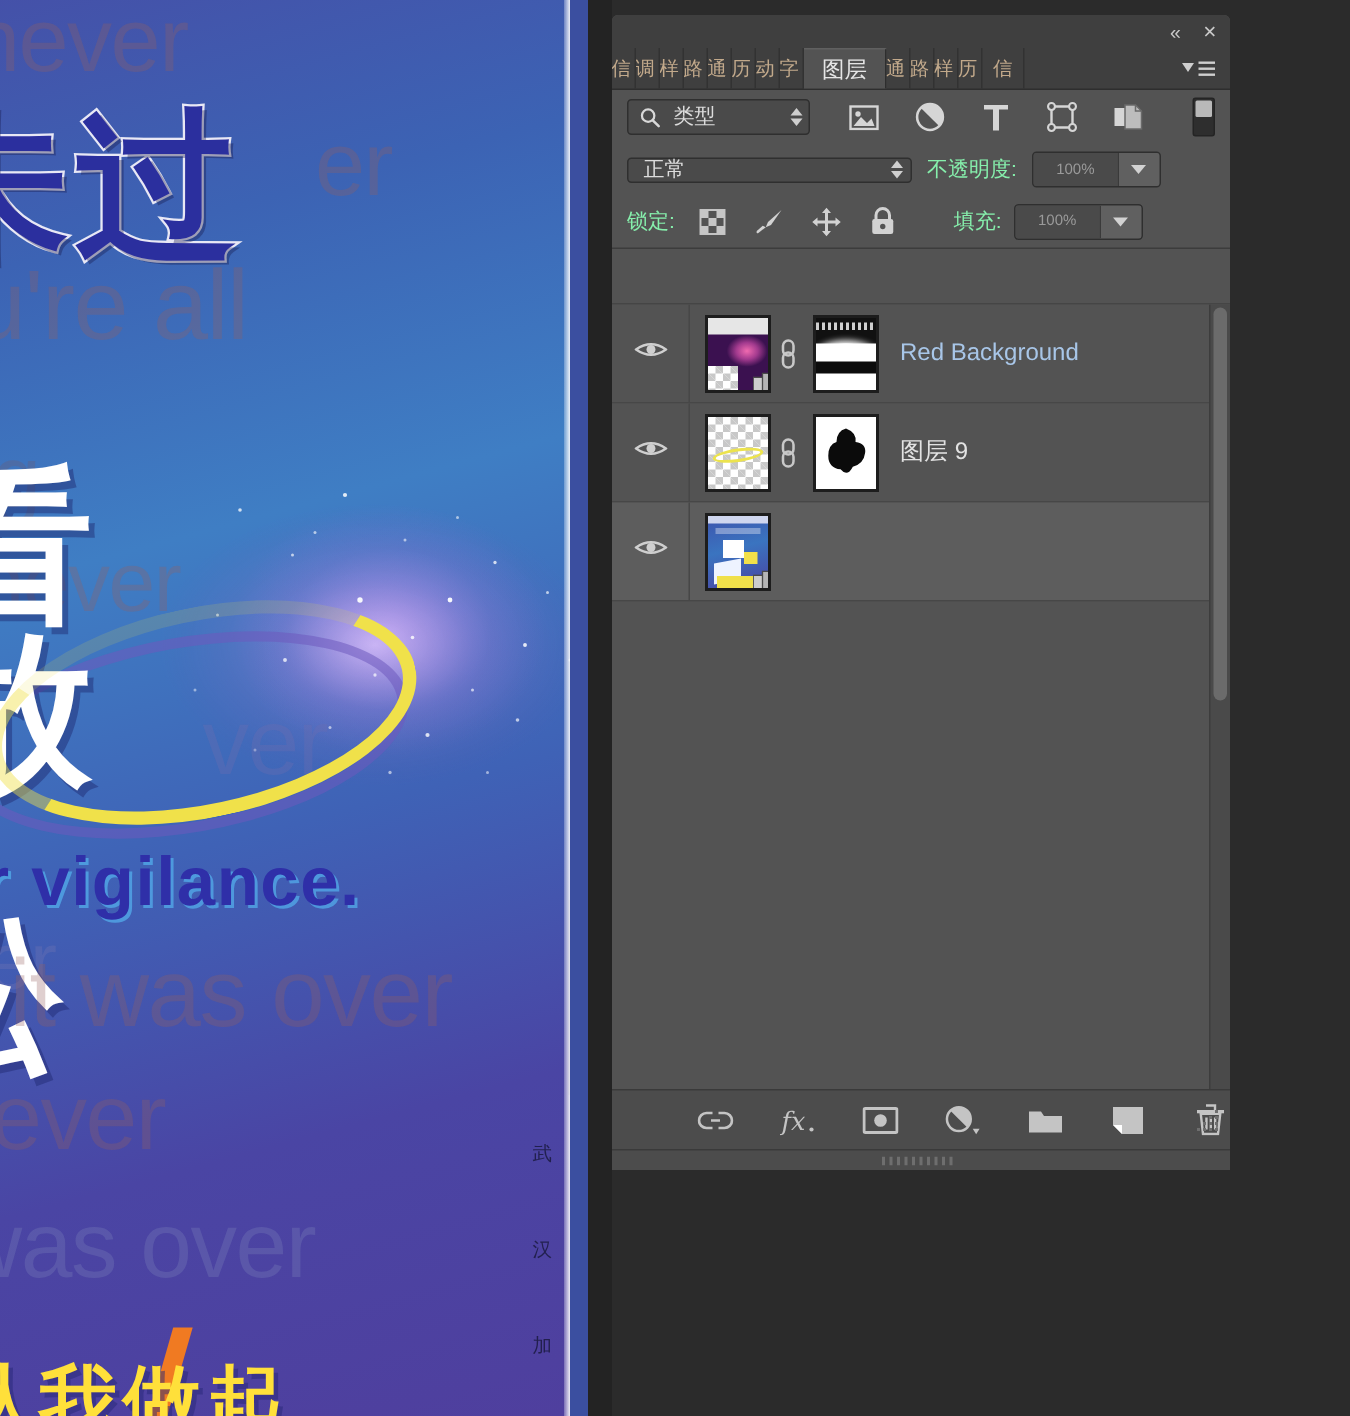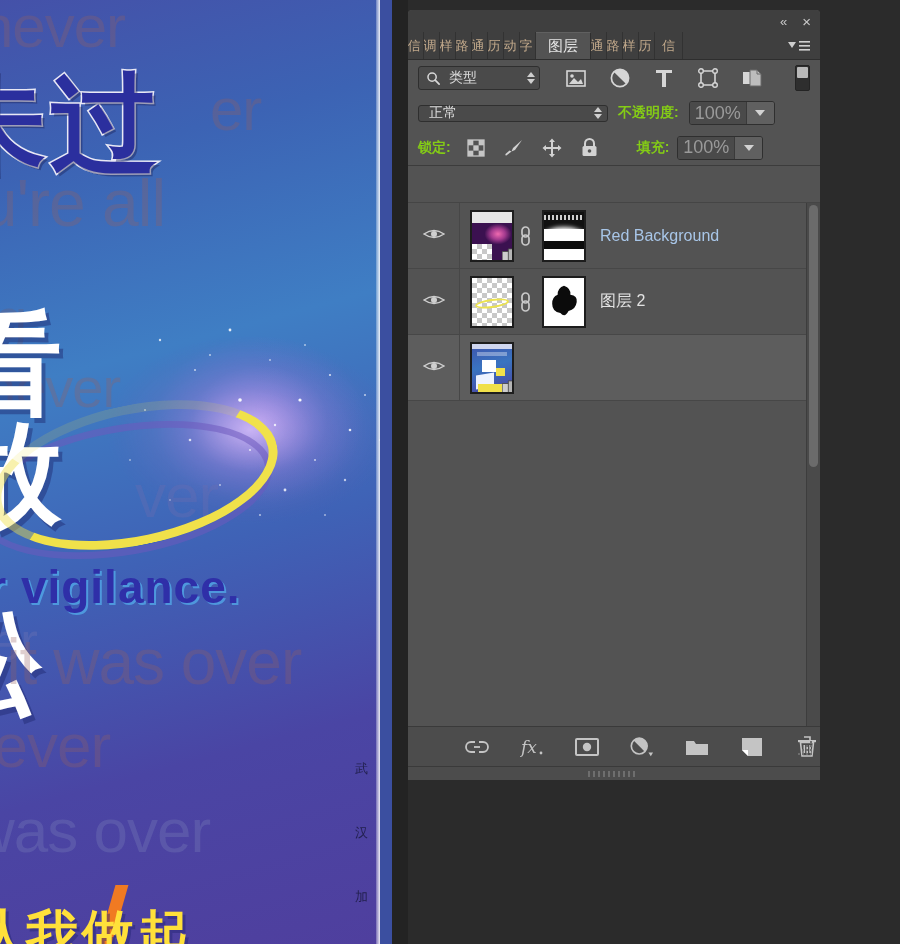--- a/index.html
+++ b/index.html
@@ -181,27 +181,27 @@
   #blend-row {
     height: 34px; display: flex; align-items: center;
     padding: 0 10px; background: #535353; gap: 10px;
   }
   #blend-select {
     width: 190px; height: 17px;
     background: #4a4a4a; border: 1px solid #2f2f2f; border-radius: 3px;
     display: flex; align-items: center; padding: 0 5px 0 10px; cursor: pointer;
   }
   #blend-label { flex: 1; color: #dcdcdc; font-size: 14px; }
-  .field-caption { color: #84cc16; font-size: 14px; white-space: nowrap; font-weight: bold; }
+  .field-caption { color: #86efac; font-size: 14px; white-space: nowrap; }
   .numfield {
     display: flex; align-items: stretch; height: 24px;
     border: 1px solid #2f2f2f; border-radius: 3px; overflow: hidden;
   }
   .numfield .val {
-    width: 56px; background: #4a4a4a; color: #9a9a9a; font-size: 18px;
+    width: 56px; background: #4a4a4a; color: #9a9a9a; font-size: 10px;
     display: flex; align-items: center; justify-content: center; cursor: text;
   }
   .numfield .arrow {
     width: 28px; background: #606060; border-left: 1px solid #3a3a3a;
     display: flex; align-items: center; justify-content: center; cursor: pointer;
   }
   .caret-dn { width:0;height:0;border-left:5px solid transparent;border-right:5px solid transparent;border-top:6px solid #d2d2d2; }
 
   
   #lock-row {
@@ -574,21 +574,21 @@
               <path d="M6.5 20 a3.5 3.5 0 0 0 3.5 -3.5 v-3 a3.5 3.5 0 0 0 -7 0 v3 A3.5 3.5 0 0 0 6.5 20 Z" fill="none" stroke="#c8c8c8" stroke-width="1.7"></path>
             </svg>
           </span>
           <div class="thumb mask" style="margin-left:6px;">
             <div style="position:absolute;inset:0;background:#fff;"></div>
             <svg viewBox="0 0 44 52" style="position:absolute;inset:0;width:100%;height:100%;">
               <path d="M22 8 Q30 11 29 18 Q37 19 36 26 Q35 34 27 36 Q23 44 18 38 Q9 37 9 28 Q9 20 15 18 Q15 10 22 8 Z" fill="#0b0b0b"></path>
             </svg>
           </div>
         </div>
-        <span class="layer-name">图层 2</span>
+        <span class="layer-name">图层 9</span>
       </div>
 
       <div class="layer-row selected">
         <div class="eye-cell">
           <span class="eye">
             <svg width="22" height="14" viewBox="0 0 22 14">
               <path d="M1 7 Q11 0 21 7 Q11 14 1 7 Z" fill="none" stroke="#cfcfcf" stroke-width="1.5"></path>
               <circle cx="11" cy="7" r="3" fill="#cfcfcf"></circle>
             </svg>
           </span>

